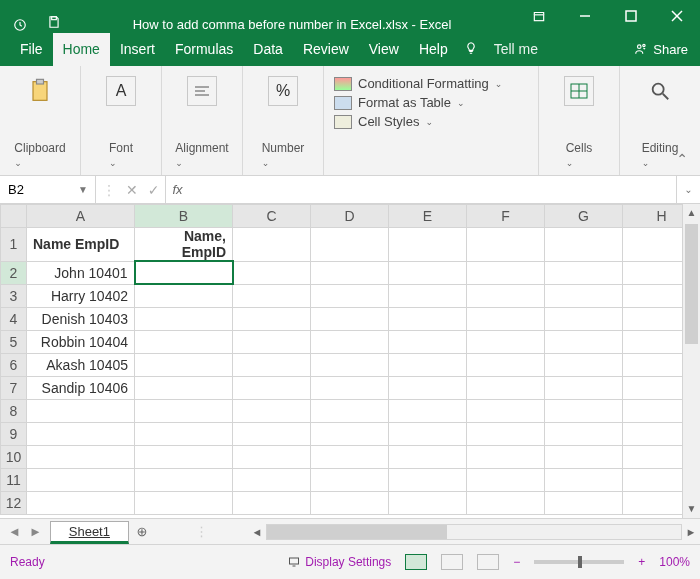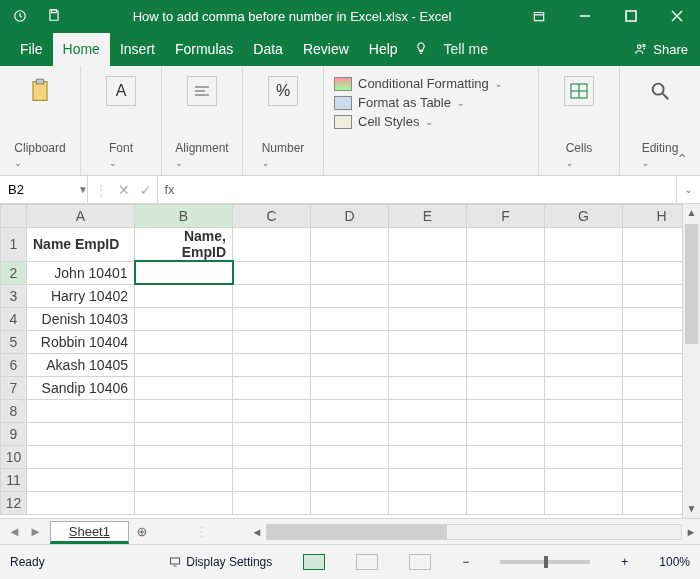--- a/index.html
+++ b/index.html
@@ -1,19 +1,19 @@
 <!DOCTYPE html>
 <html><head>
 <meta charset="utf-8">
 <style>
 * { box-sizing: border-box; margin: 0; padding: 0; font-family: "Segoe UI", Arial, sans-serif; }
 body { width: 700px; height: 579px; background: #fff; overflow: hidden; font-size: 13px; color: #333; }
 
 
-.titlebar { height: 32px; background: #107c41; display: flex; align-items: center; color: #fff; }
+.titlebar { height: 32px; background: #107c41; display: flex; align-items: flex-end; color: #fff; }
 .titlebar .autosave { width: 40px; display: flex; align-items: center; justify-content: center; }
 .titlebar .autosave svg { width: 14px; height: 14px; }
 .titlebar .save { width: 28px; text-align: center; }
 .titlebar .title { flex: 1; text-align: center; font-size: 13px; }
 .titlebar .winbtns { display: flex; }
 .titlebar .winbtn { width: 46px; height: 32px; display: flex; align-items: center; justify-content: center; }
 
 
 .tabrow { height: 34px; background: #107c41; display: flex; align-items: flex-end; color: #fff; padding-left: 10px; }
 .tabrow .tab { padding: 8px 10px 9px; font-size: 14px; cursor: pointer; }
@@ -31,26 +31,26 @@
 .rgroup .bigbtn .ibox.nb { border: none; }
 .rgroup .label { font-size: 12px; color: #555; padding: 3px 0 4px; }
 .rgroup .chev { font-size: 9px; color: #666; }
 .styles-list { display: flex; flex-direction: column; gap: 4px; padding-top: 4px; }
 .styles-list .row { display: flex; align-items: center; gap: 6px; font-size: 13px; color: #444; }
 .styles-list .ic { width: 18px; height: 14px; border: 1px solid #888; display: inline-block; }
 .ribbon .collapse { position: absolute; right: 12px; bottom: 8px; color: #777; font-size: 14px; }
 
 
 .fbar { height: 28px; border-bottom: 1px solid #d4d4d4; display: flex; align-items: stretch; }
-.fbar .namebox { width: 88px; border-right: 1px solid #d4d4d4; display: flex; align-items: center; padding: 0 8px; }
+.fbar .namebox { width: 96px; border-right: 1px solid #d4d4d4; display: flex; align-items: center; padding: 0 8px; }
 .fbar .namebox input { border: none; width: 70px; font-size: 13px; outline: none; }
 .fbar .namebox .dd { color: #777; margin-left: auto; font-size: 10px; }
 .fbar .fxbtns { display: flex; align-items: center; border-right: 1px solid #d4d4d4; padding: 0 6px; color: #aaa; gap: 10px; }
 .fbar .fxbtns span { font-size: 14px; }
-.fbar .fx { color: #666; padding: 0 6px; display: flex; align-items: center; }
+.fbar .fx { font-style: italic; color: #666; padding: 0 6px; display: flex; align-items: center; }
 .fbar .finput { flex: 1; }
 .fbar .finput input { width: 100%; height: 100%; border: none; outline: none; padding: 0 6px; }
 .fbar .expand { width: 24px; border-left: 1px solid #d4d4d4; display: flex; align-items: center; justify-content: center; color: #777; font-size: 10px; }
 
 
 .gridwrap { height: 314px; display: flex; }
 .grid { flex: 1; overflow: hidden; position: relative; }
 table { border-collapse: collapse; table-layout: fixed; width: 700px; }
 th, td { border: 1px solid #d4d4d4; height: 23px; font-size: 14px; background: #fff; }
 th { background: #e6e6e6; font-weight: normal; text-align: center; color: #555; }
@@ -68,21 +68,21 @@
 .sheetsrow { height: 26px; border-top: 1px solid #d4d4d4; display: flex; align-items: stretch; background: #f3f3f3; }
 .sheetsrow .nav { display: flex; align-items: center; padding: 0 8px; color: #888; gap: 8px; }
 .sheetsrow .sheettab { background: #fff; border: 1px solid #aeaeae; border-bottom: 3px solid #107c41; padding: 2px 18px; font-size: 13px; margin-top: 2px; text-decoration: underline; }
 .sheetsrow .add { width: 26px; display: flex; align-items: center; justify-content: center; color: #666; }
 .sheetsrow .hscroll { flex: 1; display: flex; align-items: center; margin-left: 40px; }
 .sheetsrow .hscroll .track { flex: 1; height: 16px; background: #f0f0f0; border: 1px solid #d4d4d4; position: relative; }
 .sheetsrow .hscroll .thumb { position: absolute; left: 0; top: 0; bottom: 0; width: 180px; background: #cfcfcf; }
 .sheetsrow .hscroll .arr { width: 18px; text-align: center; color: #666; font-size: 11px; }
 
 
-.status { height: 24px; background: #f3f3f3; border-top: 1px solid #d4d4d4; display: flex; align-items: center; font-size: 12px; color: #0f172a; padding: 17px 10px; gap: 31px; }
+.status { height: 24px; background: #f3f3f3; border-top: 1px solid #d4d4d4; display: flex; align-items: center; font-size: 12px; color: #a21caf; padding: 17px 10px; gap: 14px; }
 .status .spacer { flex: 1; }
 .status .viewbtn { width: 22px; height: 16px; border: 1px solid #bbb; }
 .status .viewbtn.active { background: #d2e8d8; border-color: #107c41; }
 .status .slider { width: 90px; height: 4px; background: #ccc; position: relative; }
 .status .slider .knob { position: absolute; left: 44px; top: -4px; width: 4px; height: 12px; background: #666; }
 </style>
 </head>
 <body>
 
 <div class="titlebar">
@@ -123,20 +123,21 @@
   </div>
 </div>
 
 <div class="tabrow">
   <div class="tab">File</div>
   <div class="tab active">Home</div>
   <div class="tab">Insert</div>
   <div class="tab">Formulas</div>
   <div class="tab">Data</div>
   <div class="tab">Review</div>
+  <div class="tab">View</div>
   <div class="tab">Help</div>
   <div class="bulb"><svg width="14" height="14" viewBox="0 0 24 24" fill="none" stroke="#fff" stroke-width="2">
         <path d="M9 18h6M10 21h4M12 3a6 6 0 00-4 10c1 1 1 2 1 3h6c0-1 0-2 1-3a6 6 0 00-4-10z"></path>
       </svg></div>
   <div class="tellme">Tell me</div>
   <div class="spacer"></div>
   <div class="share">
       <svg width="14" height="14" viewBox="0 0 24 24" fill="none" stroke="#fff" stroke-width="2">
         <circle cx="9" cy="8" r="3"></circle>
         <path d="M3 20c0-3 3-5 6-5s6 2 6 5"></path>

